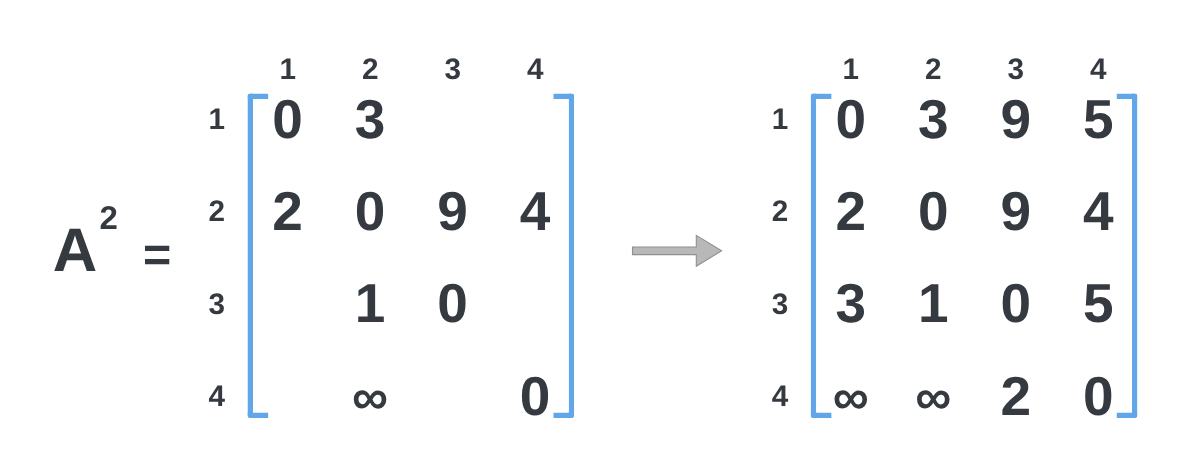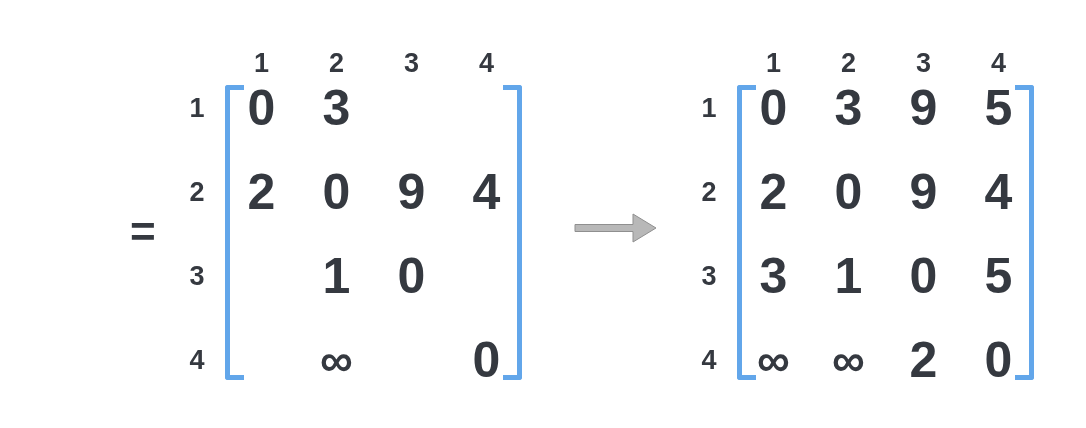--- a/index.html
+++ b/index.html
@@ -116,20 +116,23 @@
     fill: var(--arrow, #b8b8b8);
     stroke: var(--arrow-stroke, #8f8f8f);
     stroke-width: 1;
   }
 </style>
 </head>
 <body>
 
 <div class="canvas" style="--bg: #ffffff; --text: #353940; --bracket: #62a6ea; --arrow: #b8b8b8; --arrow-stroke: #8f8f8f;">
 
+  <div class="eq">
+    <span>A</span><sup>2</sup>
+  </div>
 
   <div class="equals">=</div>
 
   <div class="matrix" id="m0">
     <div class="bracket left"></div>
     <div class="bracket right"></div>
   <div class="col-header" style="left: 44px;">1</div>
       <div class="col-header" style="left: 119px;">2</div>
       <div class="col-header" style="left: 194px;">3</div>
       <div class="col-header" style="left: 269px;">4</div>

